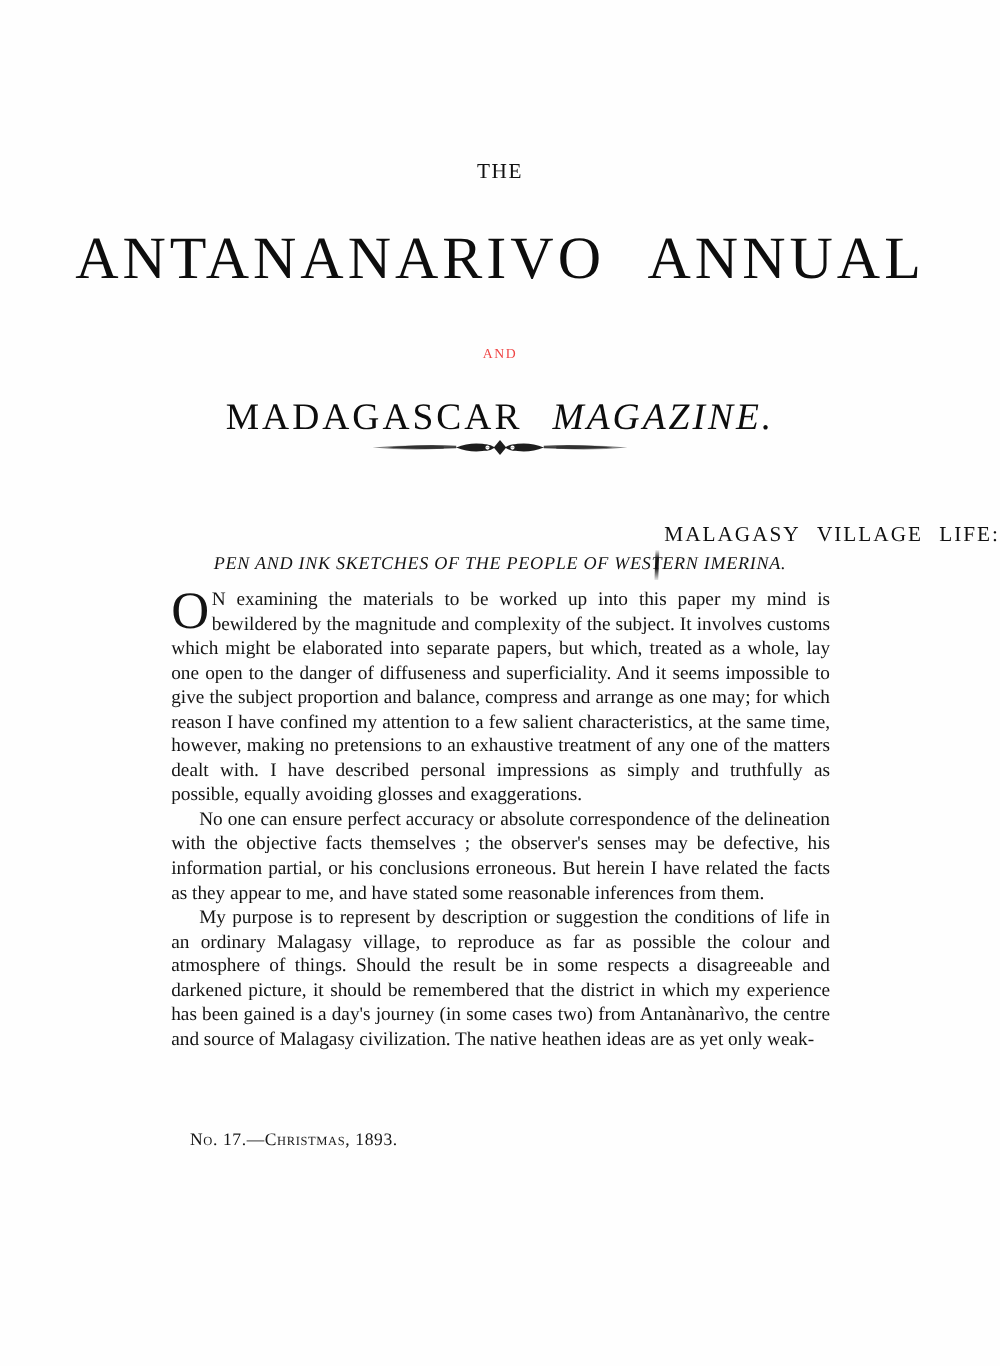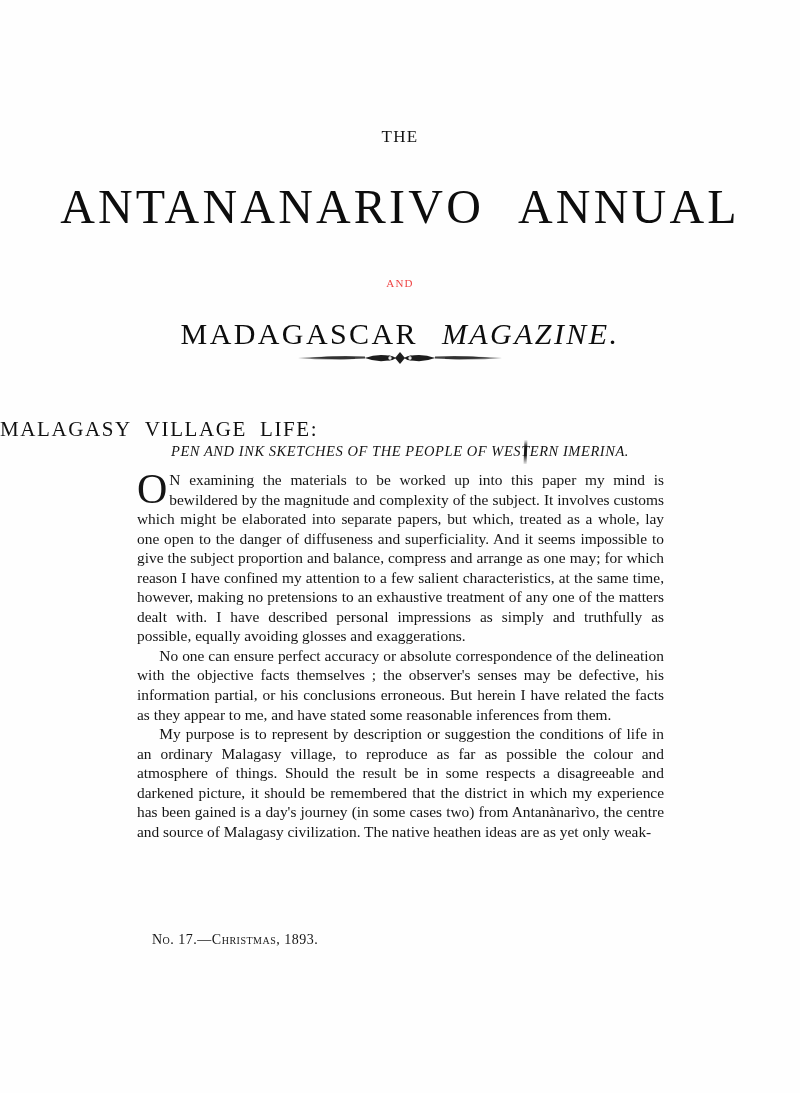--- a/index.html
+++ b/index.html
@@ -83,22 +83,22 @@
     width: 210px;
     height: 20px;
   }
 
   
   .article-title {
     position: absolute;
     left: 0;
     right: 0;
     top: 419px;
-    text-align: left;
-    font-size: 21px;
+    text-align: right;
+    font-size: 17px;
     letter-spacing: 1.6px;
     color: #111111;
     line-height: 1;
   }
   .article-title .gapword {
     display: inline-block;
     margin-left: 13px;
   }
   .article-subtitle {
     position: absolute;
@@ -152,21 +152,21 @@
     line-height: 34px;
     padding-right: 2px;
     padding-top: 2px;
     font-weight: 400;
   }
 
   
   .imprint {
     position: absolute;
     left: 152px;
-    top: 933px;
+    top: 906px;
     font-size: 14px;
     letter-spacing: 0.5px;
     color: #151515;
     font-variant: small-caps;
     line-height: 1;
   }
 </style>
 </head>
 <body>
 

